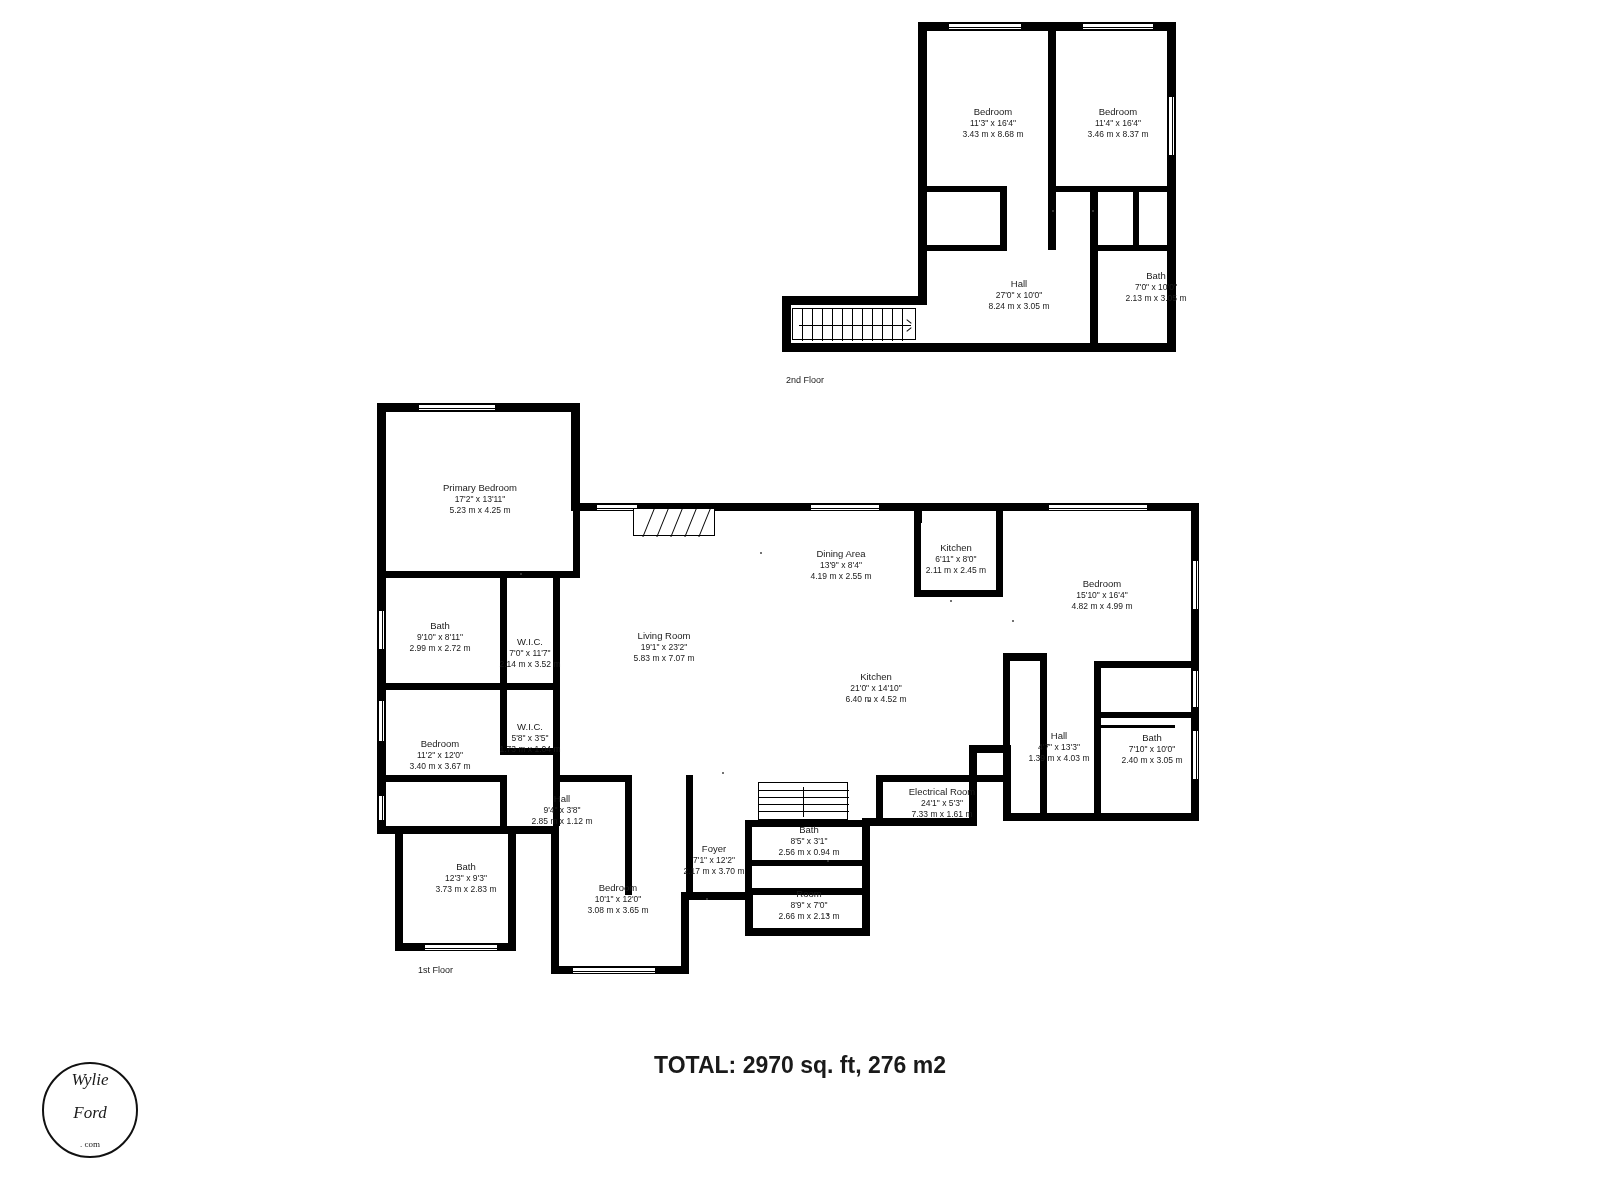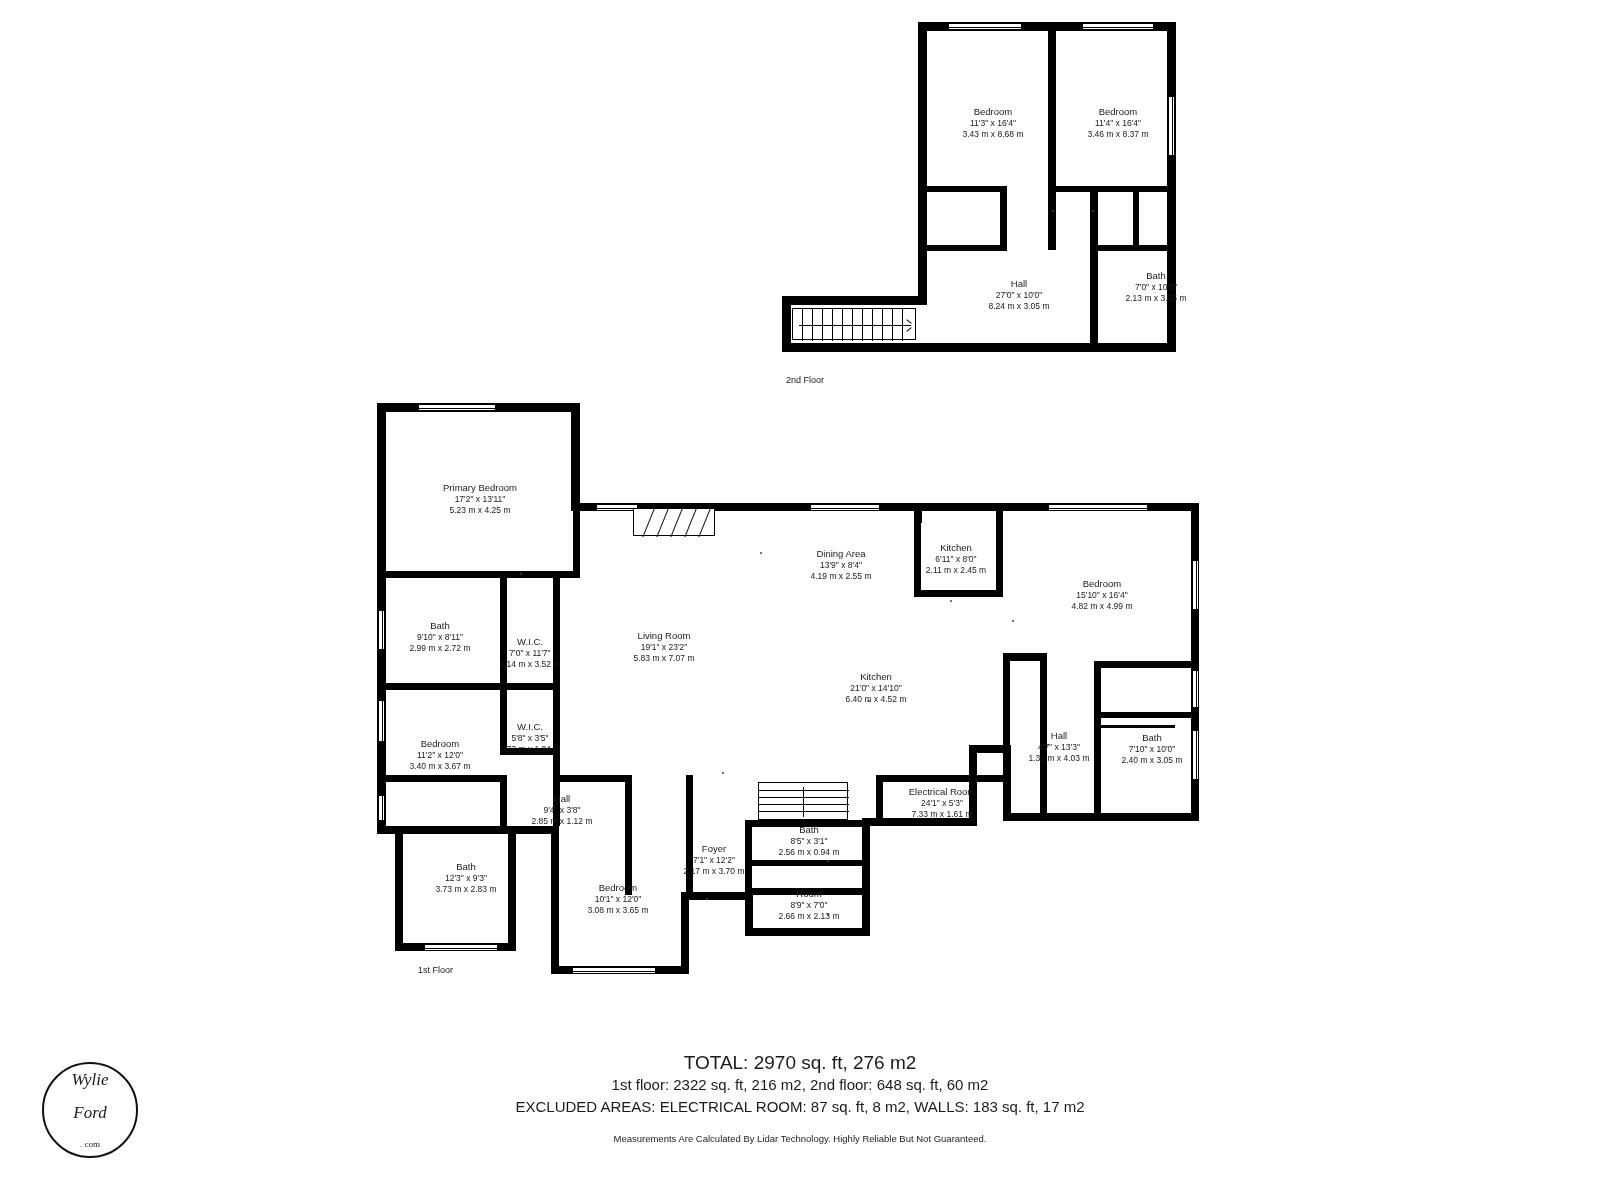--- a/index.html
+++ b/index.html
@@ -23,21 +23,21 @@
   .window.h:after{content:"";position:absolute;left:0;right:0;top:50%;height:1px;background:#000;}
   .window.v:after{content:"";position:absolute;top:0;bottom:0;left:50%;width:1px;background:#000;}
 
   
   .stairs{position:absolute;background:#fff;border:1.5px solid #000;box-sizing:border-box;}
   .stairs .tread{position:absolute;background:#000;}
   .stairs .arrow{position:absolute;background:#000;height:1px;}
 
   
   .footer{position:absolute;left:0;right:0;text-align:center;}
-  .ftotal{font-size:19px;font-weight:normal;}
+  .ftotal{font-size:23px;font-weight:bold;}
   .fline{font-size:15px;}
   .fnote{font-size:9.5px;color:#222;}
   .watermark{position:absolute;left:0;right:0;text-align:center;font-size:22px;
              color:rgba(90,90,90,.30);font-weight:bold;letter-spacing:.5px;}
 
   
   .logo{position:absolute;width:92px;height:92px;border-radius:50%;
         border:2.5px solid #111;display:flex;flex-direction:column;
         align-items:center;justify-content:center;gap:16px;}
   .logo .l1{font-size:17px;font-style:italic;font-family:"Liberation Serif",serif;line-height:1;}
@@ -336,29 +336,20 @@
       <div class="d1">7'10" x 10'0"</div>
       <div class="d2">2.40 m x 3.05 m</div>
     </div>
 
     <div class="floor-tag" style="left:418px;top:965px;">1st Floor</div>
   </div>
 
   <div class="footer" style="top:1052px;">
     <div class="ftotal">TOTAL: 2970 sq. ft, 276 m2</div>
   </div>
-  <div class="footer" style="top:1076px;">
-    <div class="fline">1st floor: 2322 sq. ft, 216 m2, 2nd floor: 648 sq. ft, 60 m2</div>
-  </div>
-  <div class="footer" style="top:1098px;">
-    <div class="fline">EXCLUDED AREAS: ELECTRICAL ROOM: 87 sq. ft, 8 m2, WALLS: 183 sq. ft, 17 m2</div>
-  </div>
-  <div class="footer" style="top:1133px;">
-    <div class="fnote">Measurements Are Calculated By Lidar Technology. Highly Reliable But Not Guaranteed.</div>
-  </div>
 
   <div class="logo" style="left:42px;top:1062px;">
     <div class="l1">Wylie</div>
     <div class="l2">Ford</div>
     <div class="l3">. com</div>
   </div>
 
 </div>
 
 </body></html>

